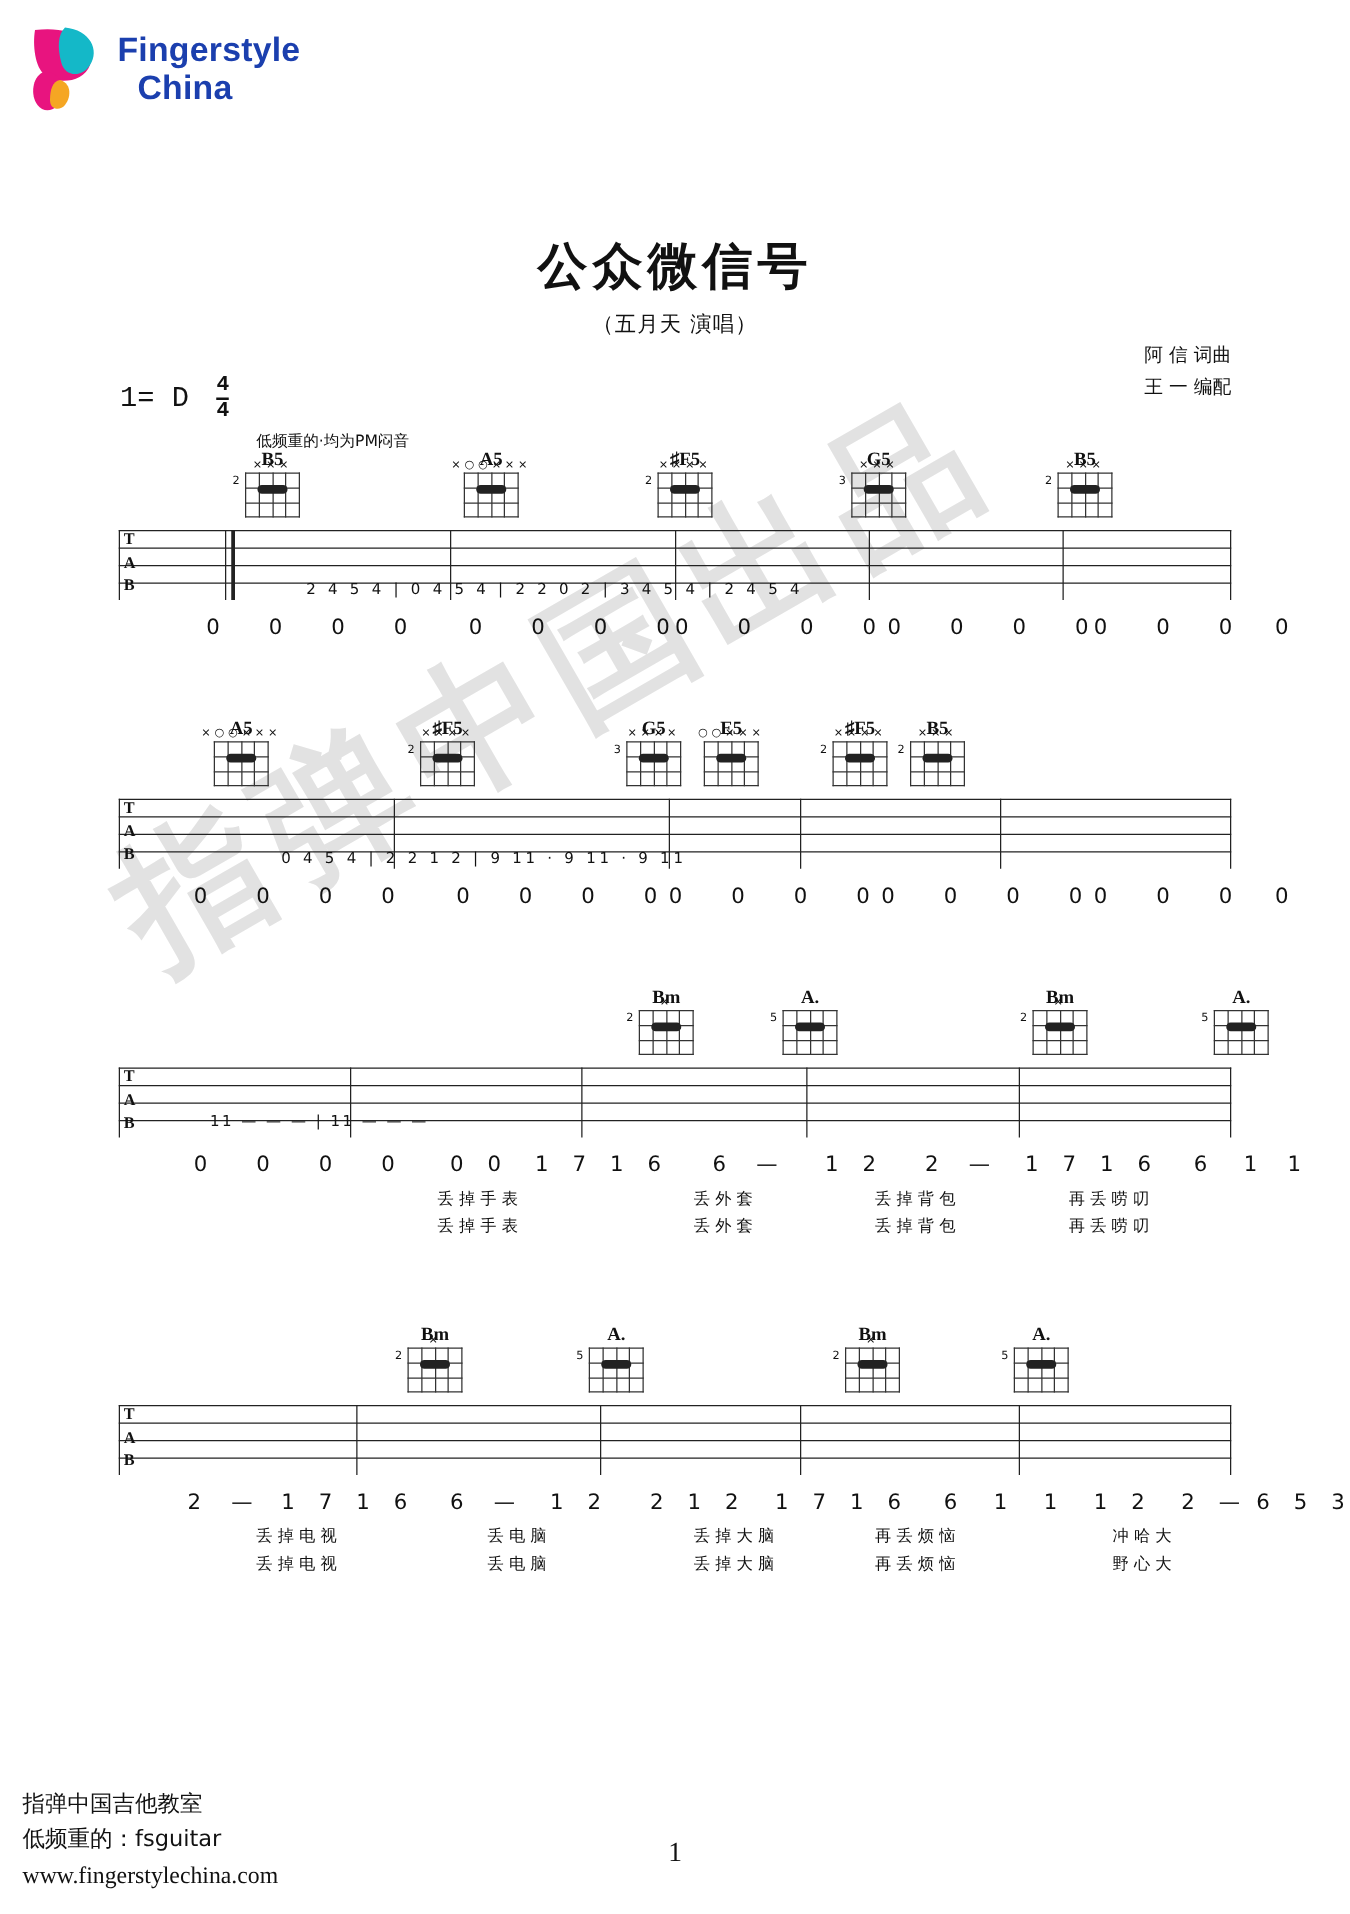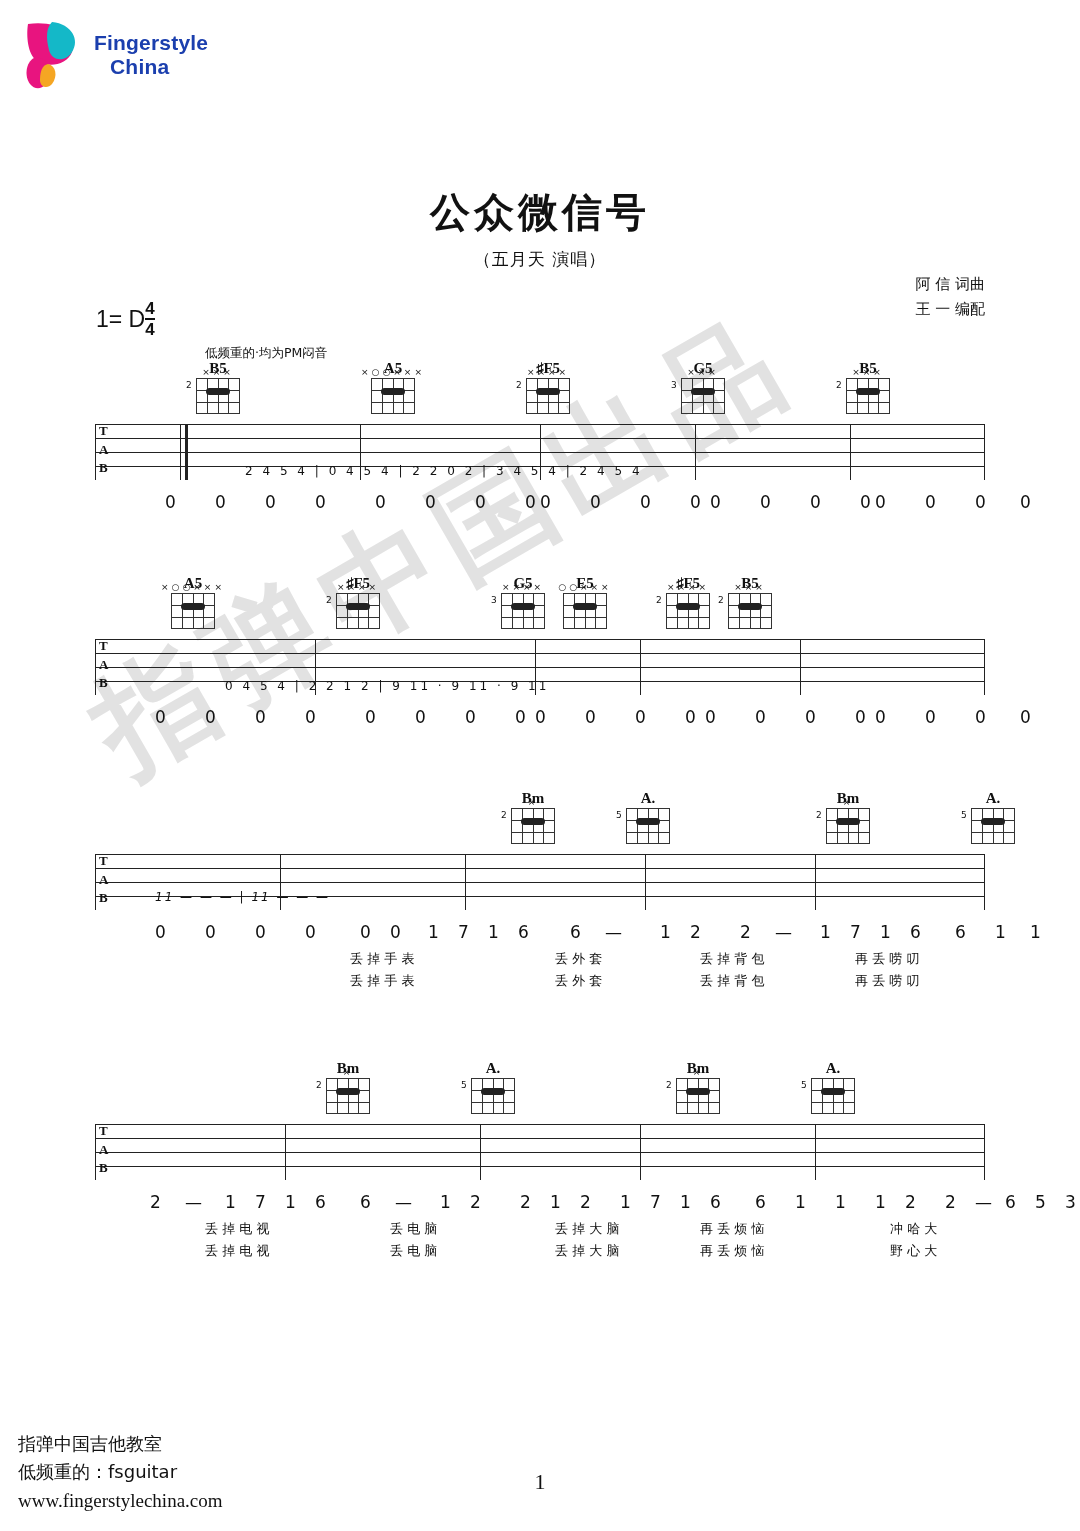--- a/index.html
+++ b/index.html
@@ -5,32 +5,32 @@
   html,body{margin:0;padding:0;}
   body{
     width:1080px;height:1531px;background:#ffffff;position:relative;
     font-family:"Liberation Serif", serif;color:#111;overflow:hidden;
   }
   
   .logo-wrap{position:absolute;left:22px;top:18px;display:flex;align-items:center;gap:10px;}
   .logo-mark{width:62px;height:74px;position:relative;}
   .logo-text{line-height:1.12;}
   .logo-text .l1,.logo-text .l2{
-    font-family:"Liberation Sans", sans-serif;font-weight:bold;font-size:21px;color:#1b3fae;letter-spacing:.2px;
+    font-family:"Liberation Sans", sans-serif;font-weight:bold;font-size:27px;color:#1b3fae;letter-spacing:.2px;
   }
   .logo-text .l2{margin-left:16px;}
   
   .title{position:absolute;left:0;right:0;top:185px;text-align:center;
     font-family:"DejaVu Sans", sans-serif;font-weight:bold;font-size:40px;letter-spacing:4px;}
   .subtitle{position:absolute;left:0;right:0;top:248px;text-align:center;
     font-family:"DejaVu Sans", sans-serif;font-size:17px;letter-spacing:1px;}
   .credits{position:absolute;right:95px;top:272px;text-align:left;
     font-family:"DejaVu Sans", sans-serif;font-size:15px;line-height:1.65;}
-  .keysig{position:absolute;left:96px;top:300px;font-size:23px;font-family:Liberation Sans, sans-serif;
-     display:flex;align-items:center;gap:0;}
+  .keysig{position:absolute;left:96px;top:300px;font-size:23px;font-family:Liberation Mono, monospace;
+     display:flex;align-items:center;gap:22px;}
   .frac{display:inline-flex;flex-direction:column;align-items:center;font-weight:bold;font-size:17px;line-height:1;}
   .frac .den{border-top:2px solid #111;padding-top:1px;margin-top:1px;}
   .perf-note{position:absolute;left:205px;top:345px;font-family:"DejaVu Sans",sans-serif;font-size:12.5px;}
   
   .watermark{position:absolute;left:150px;top:430px;width:820px;height:560px;
     transform:rotate(-30deg);color:#e2e2e2;font-family:"DejaVu Sans",sans-serif;
     font-weight:bold;font-size:118px;letter-spacing:12px;white-space:nowrap;
     pointer-events:none;user-select:none;}
   
   .system{position:absolute;left:95px;width:890px;}
@@ -324,21 +324,21 @@
   </div>
   <div class="staff">
     <div class="lines"></div>
     <div class="bl" style="left:0;"></div>
     <div class="bl" style="left:185px;"></div>
     <div class="bl" style="left:370px;"></div>
     <div class="bl" style="left:550px;"></div>
     <div class="bl" style="left:720px;"></div>
     <div class="bl" style="left:889px;"></div>
     <div class="tab-letters">T<br>A<br>B</div>
-    <div class="tabnum" style="left:60px;top:36px;letter-spacing:2px;font-style:italic;">11 — — — | 11 — — —</div>
+    <div class="tabnum" style="left:73px;top:36px;letter-spacing:2px;">11 — — — | 11 — — —</div>
   </div>
   <div class="numline" id="mel-2">
       <span class="n" style="left: 60px; top: 6px;">0</span>
       <span class="n" style="left: 110px; top: 6px;">0</span>
       <span class="n" style="left: 160px; top: 6px;">0</span>
       <span class="n" style="left: 210px; top: 6px;">0</span>
       <span class="n" style="left: 265px; top: 6px;">0</span>
       <span class="n" style="left: 295px; top: 6px;">0</span>
       <span class="n" style="left: 333px; top: 6px;">1</span>
       <span class="n" style="left: 363px; top: 6px;">7</span>

